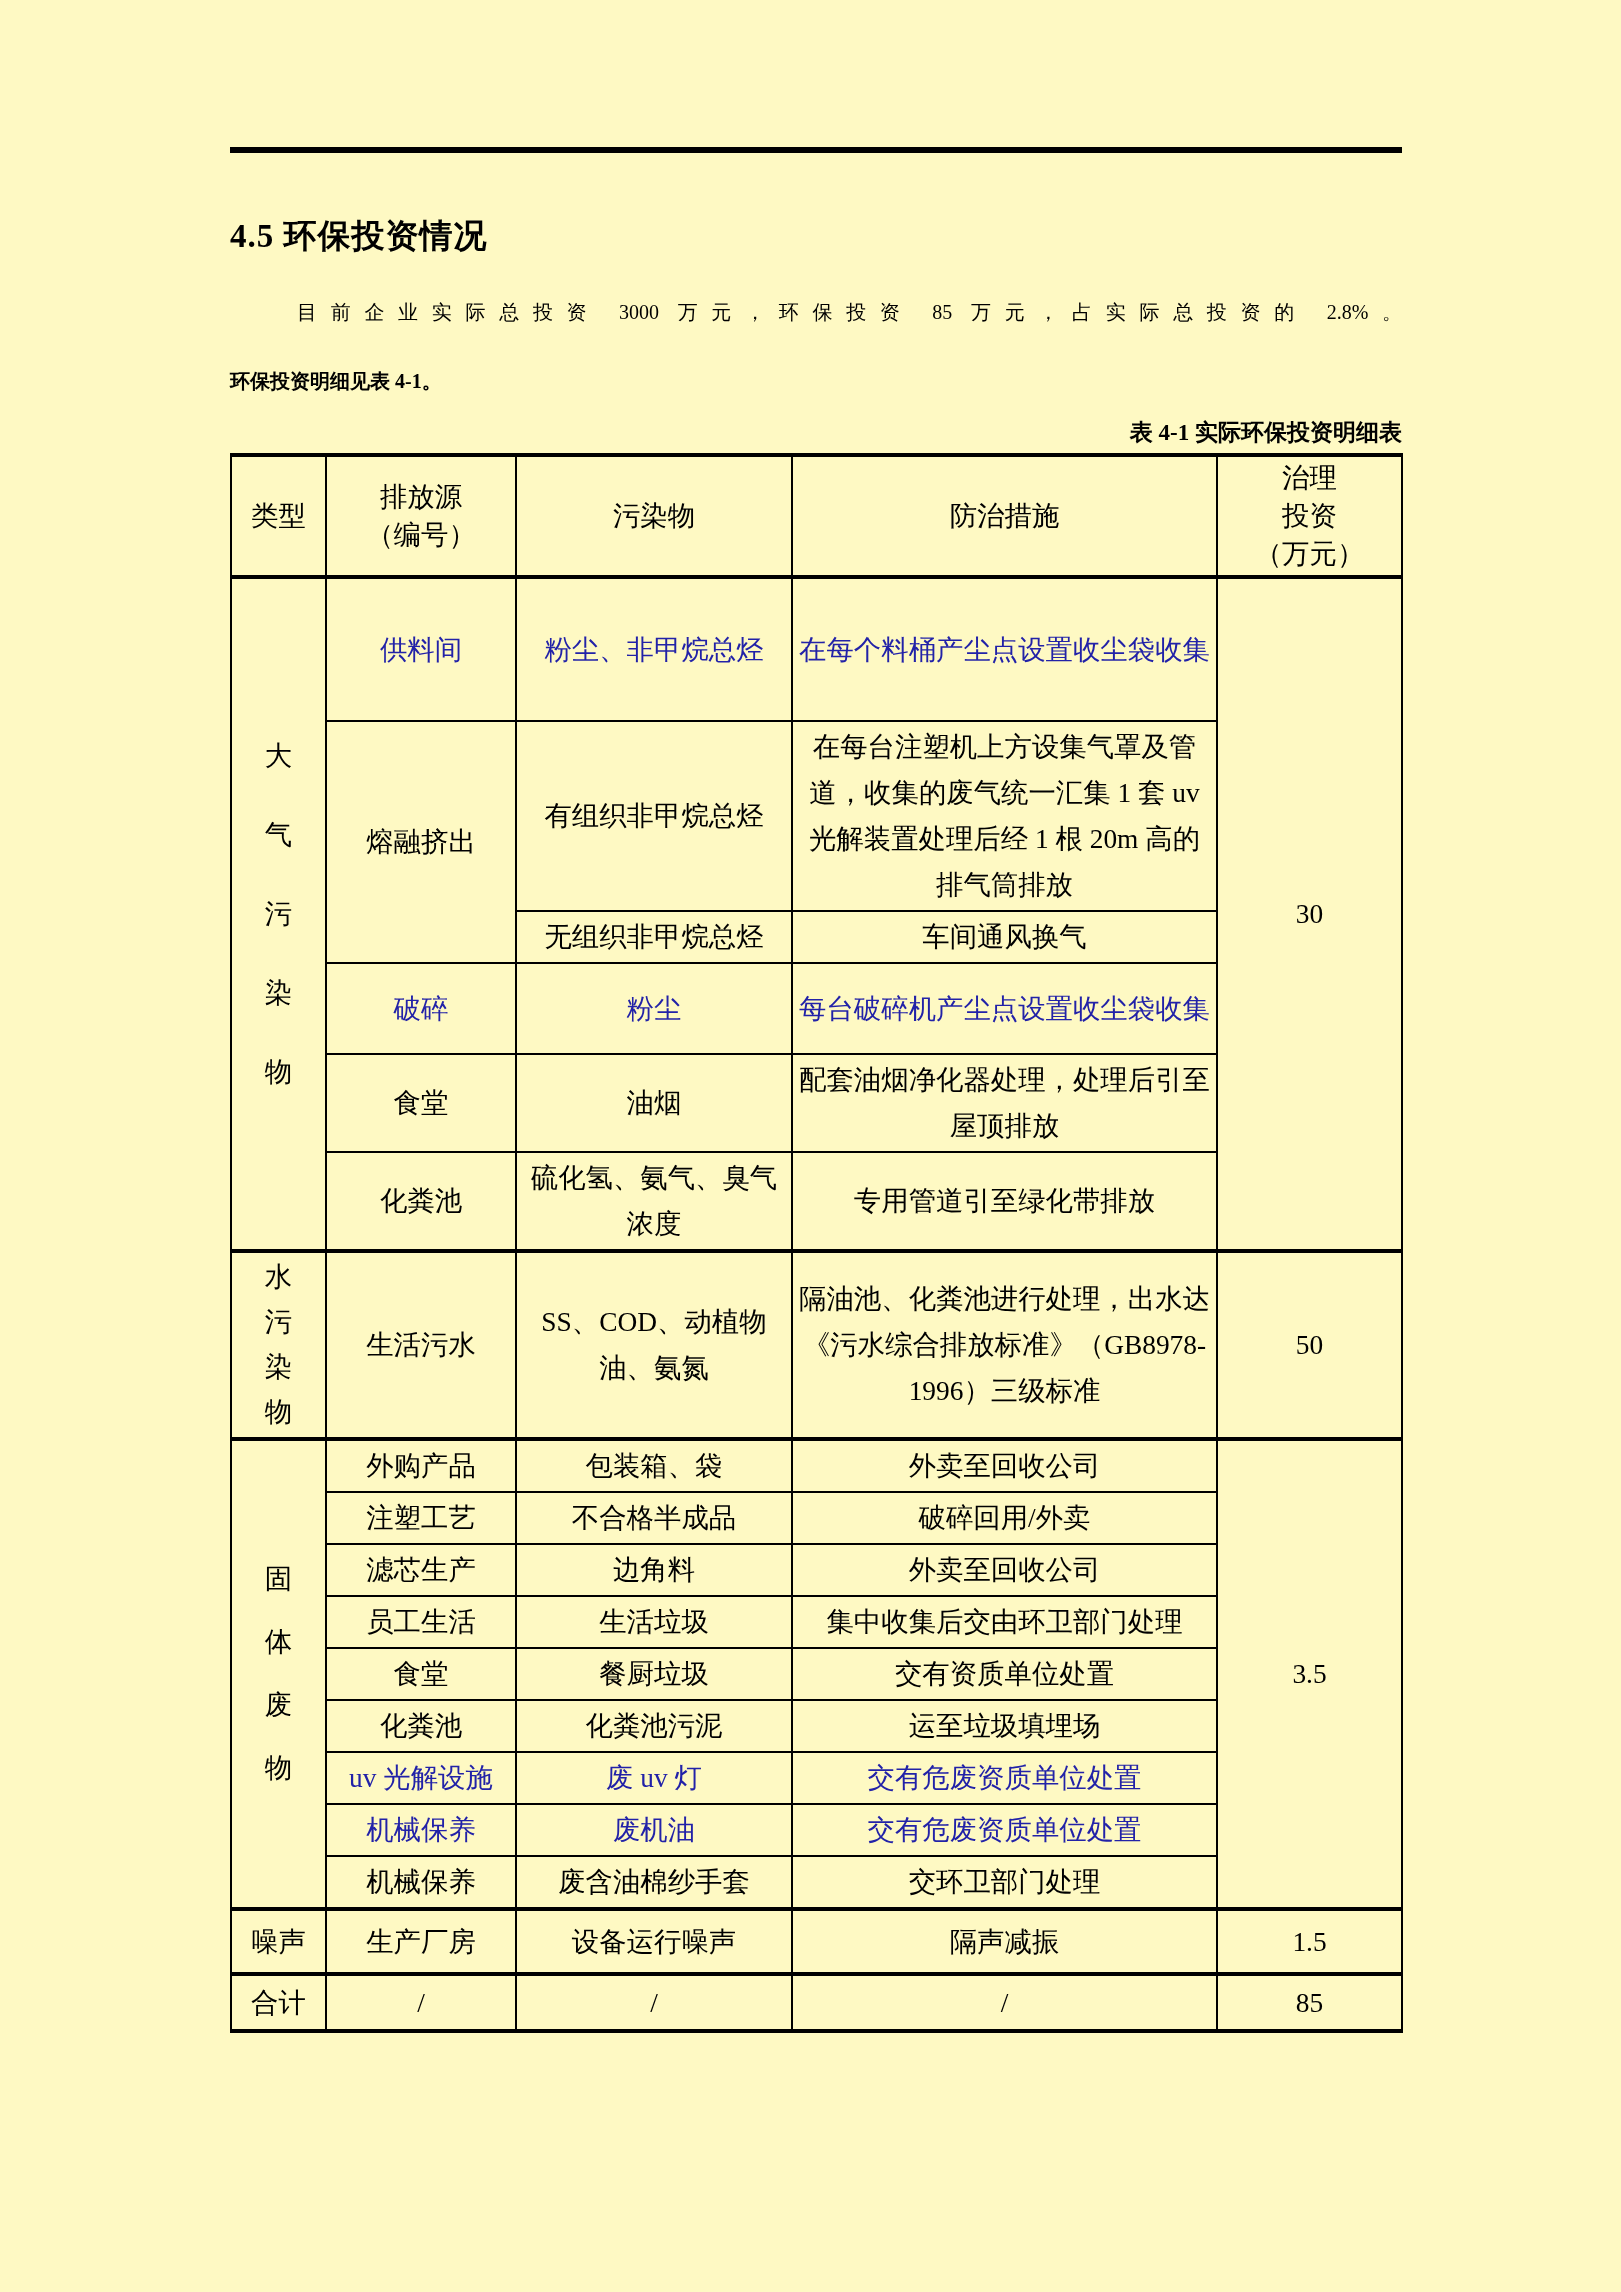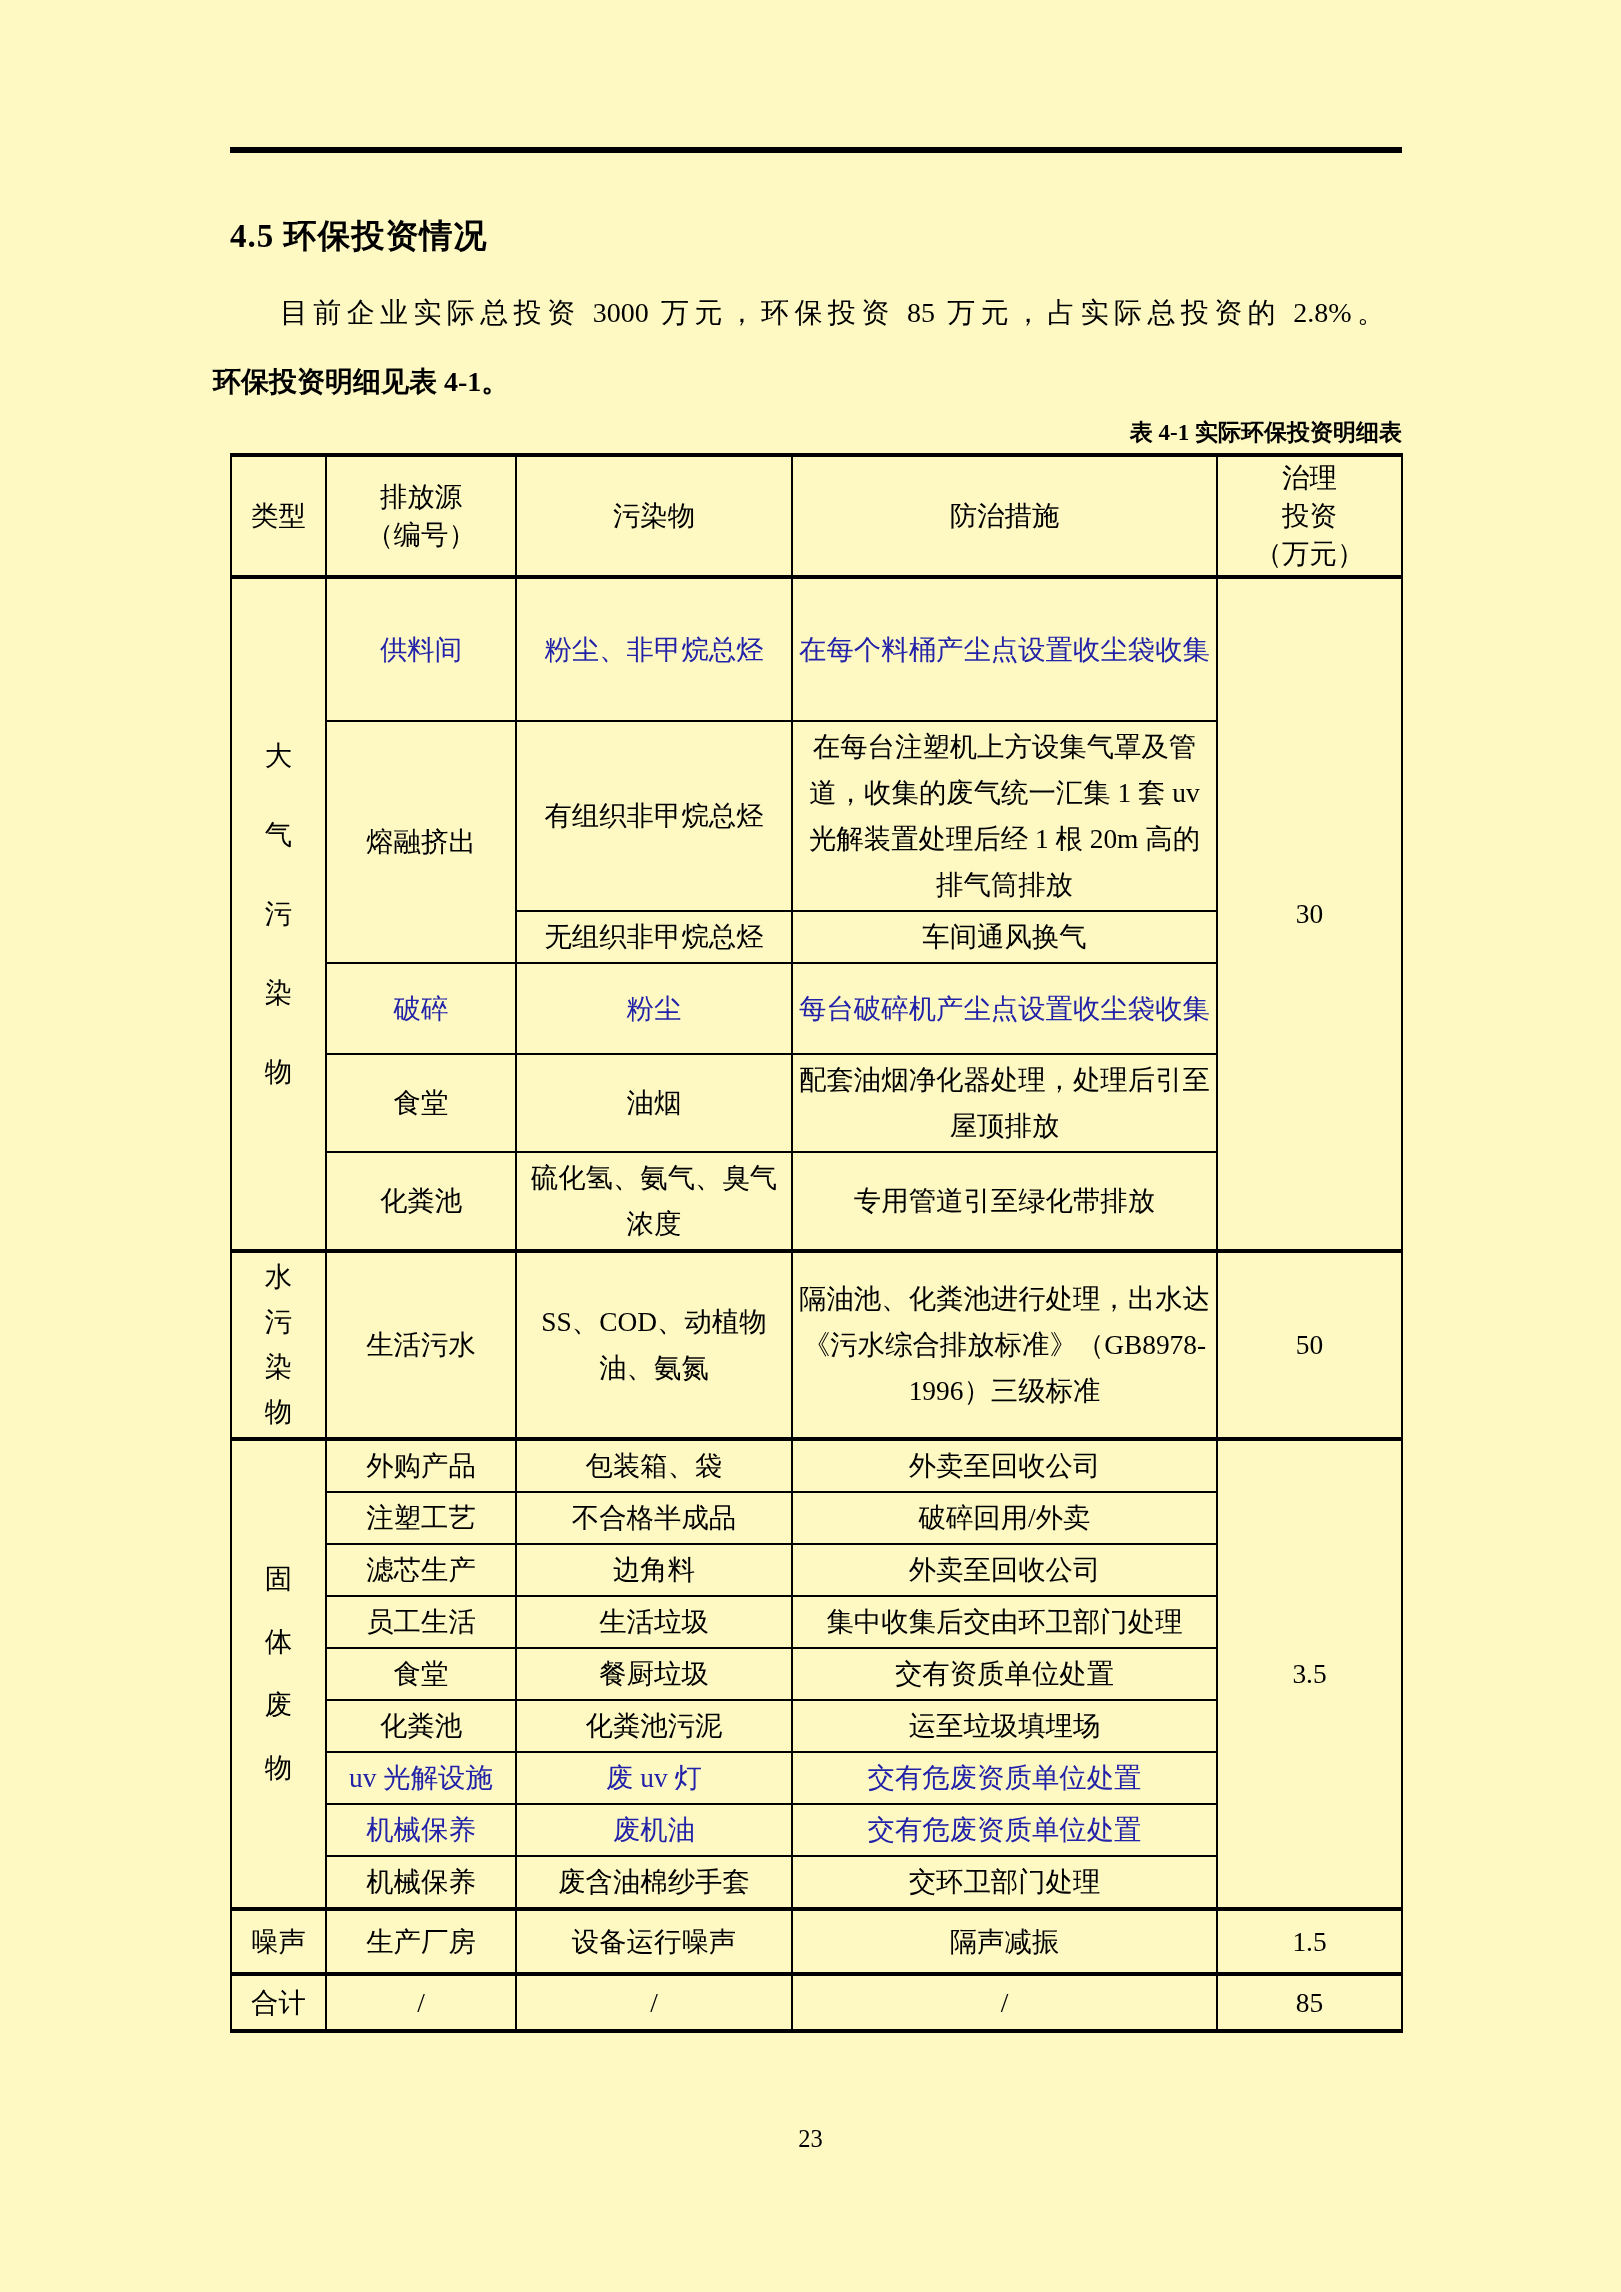--- a/index.html
+++ b/index.html
@@ -26,23 +26,23 @@
   .heading {
     position:absolute;
     left:230px; top:214px;
     margin:0;
     font-size:33px;
     font-weight:bold;
     letter-spacing:1px;
   }
   .para {
     position:absolute;
-    left:213px; top:278px;
+    left:230px; top:278px;
     width:1172px;
-    font-size:28px;
+    font-size:20px;
     line-height:69px;
   }
   .para .line1 {
     display:block;
     text-indent:67px;
     text-align:justify;
     text-align-last:justify;
   }
   .para .line2 { display:block;font-weight:bold; }
   .table-area {
@@ -244,16 +244,15 @@
         <td>合计</td>
         <td>/</td>
         <td>/</td>
         <td>/</td>
         <td>85</td>
       </tr>
     </tbody>
       </table>
   </div>
 
-  <div class="page-num">23</div>
 
 </div>
 
 
 </body></html>

